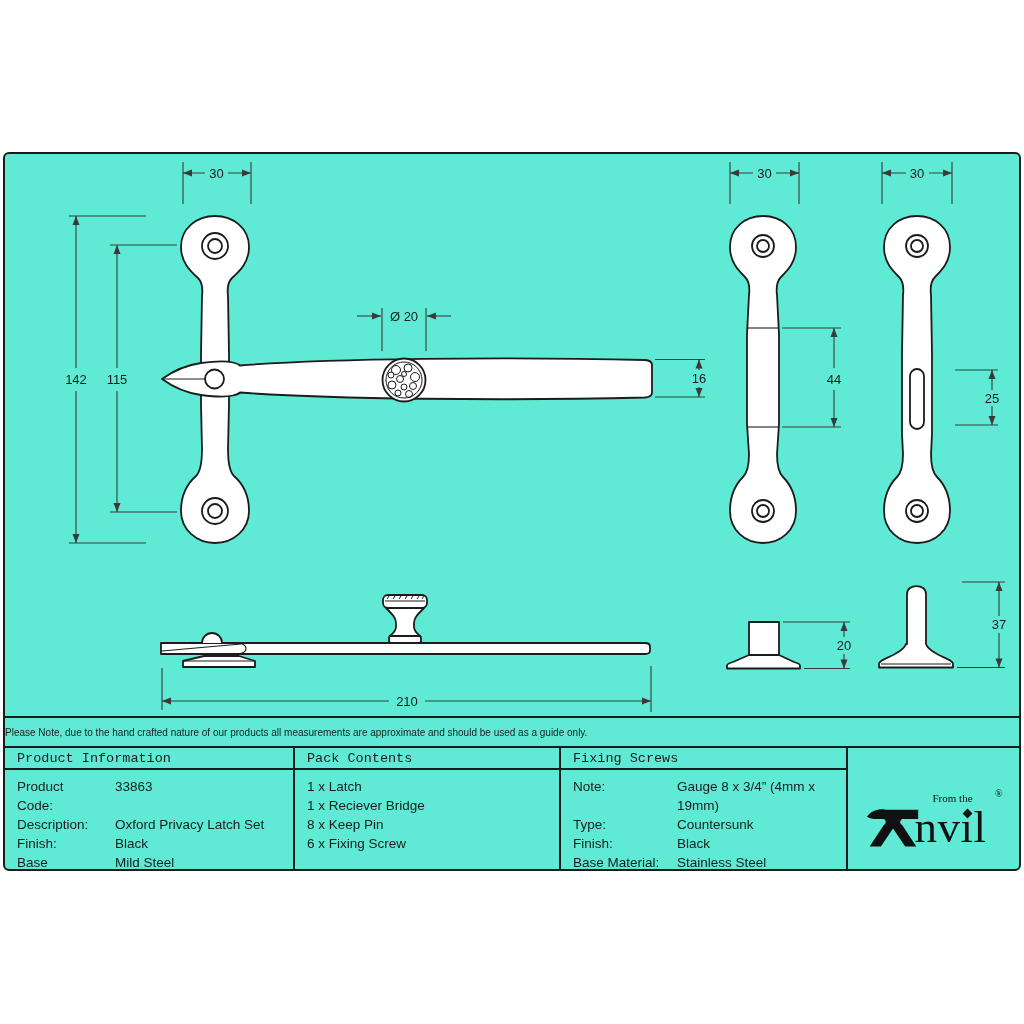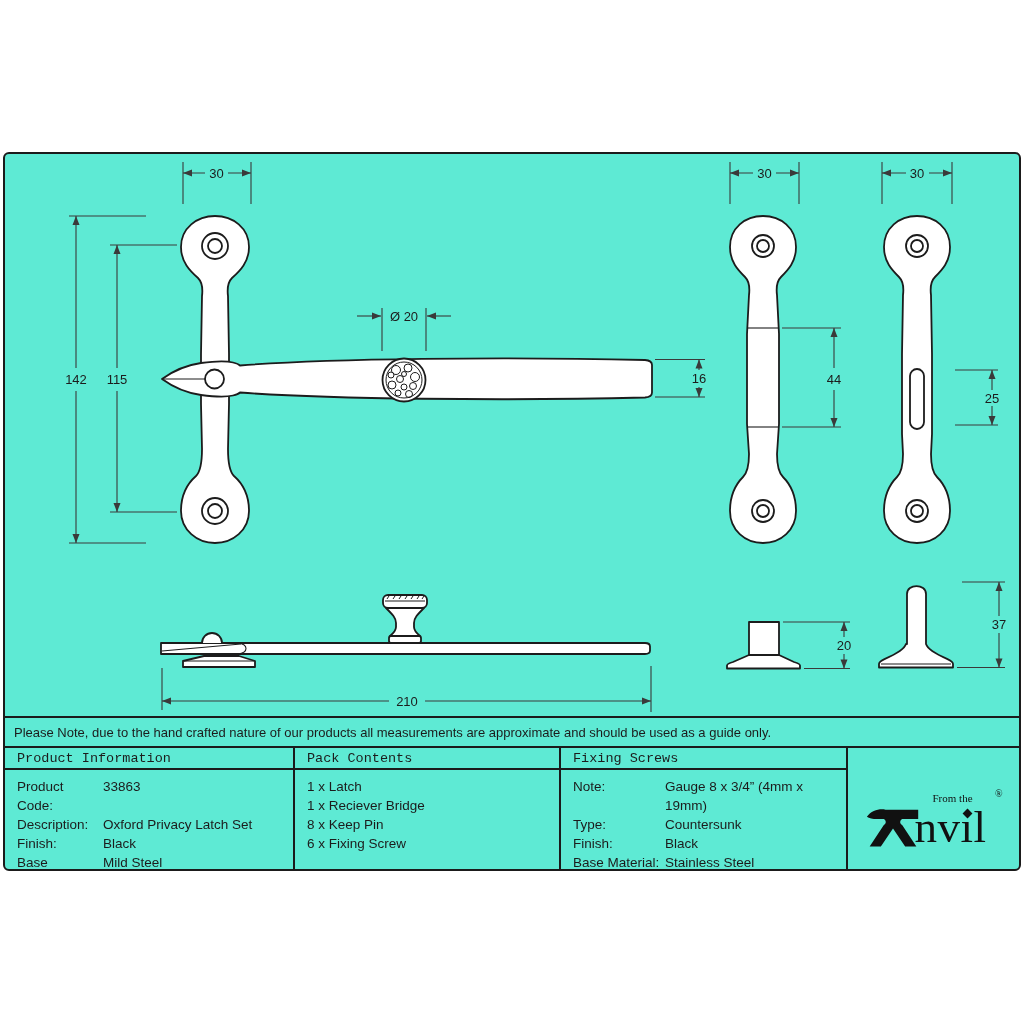--- a/index.html
+++ b/index.html
@@ -10,28 +10,28 @@
   .drawing-area{position:relative;flex:1 1 auto;}
   .drawing-area svg{display:block;}
   .outline{fill:#fff;stroke:#1c1c1c;stroke-width:1.8;stroke-linejoin:round;}
   .thin{fill:none;stroke:#1c1c1c;stroke-width:1.1;}
   .tex{fill:none;stroke:#1c1c1c;stroke-width:1;}
   .ext{stroke:#3a3a3a;stroke-width:1.1;}
   .dl{stroke:#3a3a3a;stroke-width:1.1;}
   .dimtxt{font:13px "Liberation Sans",sans-serif;fill:#1c1c1c;
     text-anchor:middle;dominant-baseline:central;}
   .note-row{border-top:2px solid #1b1b1b;height:28px;display:flex;
-    align-items:center;padding-left:9px;font-size:13px;flex:0 0 auto;}
+    align-items:center;font-size:10px;flex:0 0 auto;}
   .spec-table{border-top:2px solid #1b1b1b;flex:0 0 121px;display:flex;}
   .col{border-right:2px solid #1b1b1b;box-sizing:border-box;}
   .col:last-child{border-right:none;}
   .col-header{height:22px;border-bottom:2px solid #1b1b1b;box-sizing:border-box;
     padding:3px 0 0 12px;font-size:13.5px;font-family:Liberation Mono, monospace;}
   .col-body{padding:7px 0 0 12px;font-size:13.5px;line-height:19px;}
-  .kv{display:flex;}
+  .kv{display:flex;gap:12px;}
   .k{width:86px;flex:0 0 auto;}
   .k-wide{width:92px;flex:0 0 auto;}
   .logo-col{flex:1 1 auto;display:flex;align-items:center;justify-content:center;}
   .logo{position:relative;width:138px;height:64px;}
   .anvil-a{position:absolute;left:0;bottom:3px;width:56px;height:44px;}
   .from-the{position:absolute;left:68px;top:4px;font-family:"Liberation Serif",serif;
     font-size:11px;color:#111;white-space:nowrap;}
   .nvil{position:absolute;left:50px;bottom:2px;font-family:"Liberation Serif",serif;
     font-size:45px;line-height:1;color:#111;letter-spacing:.5px;white-space:nowrap;}
   .i-holder{position:relative;display:inline-block;}

